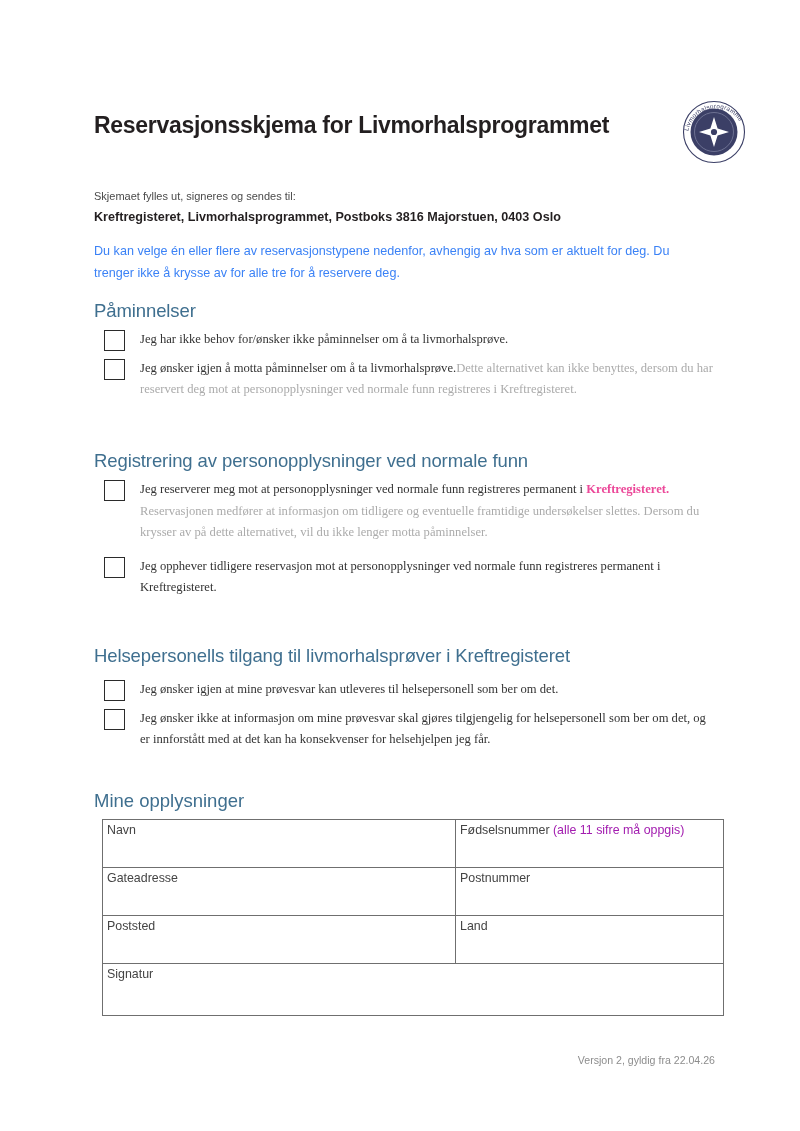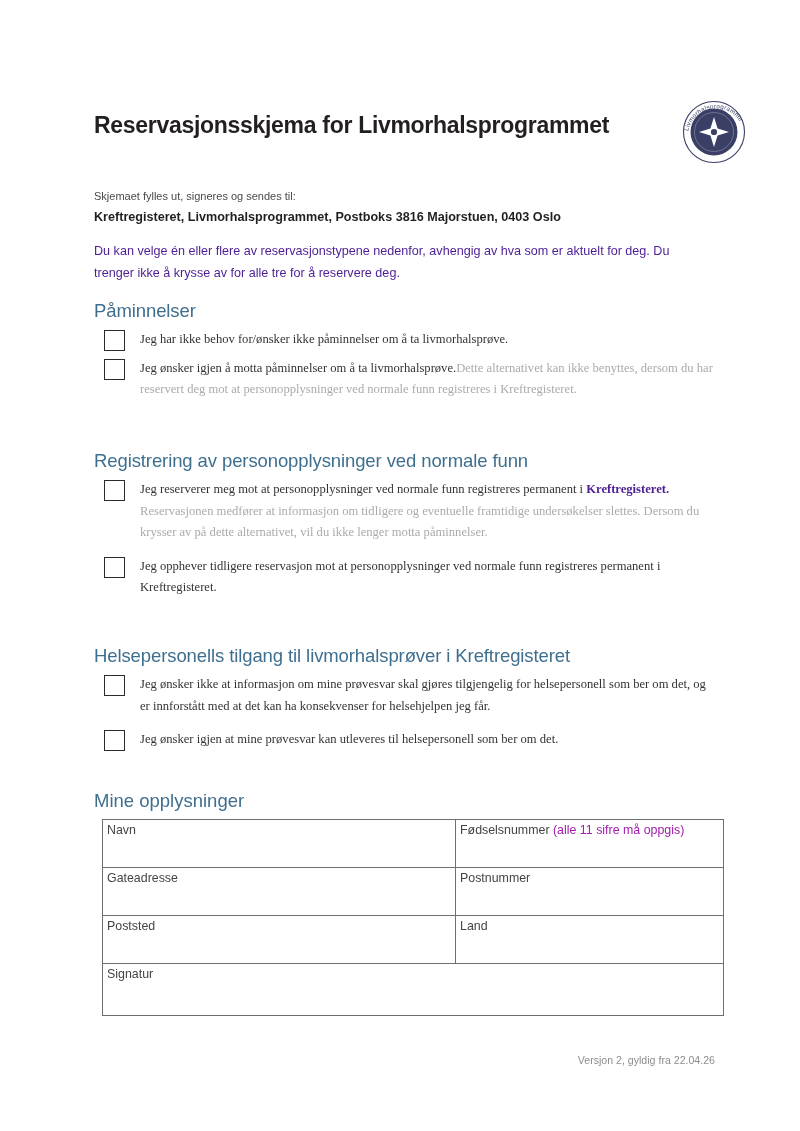--- a/index.html
+++ b/index.html
@@ -68,21 +68,21 @@
     font-size: 12.6px;
     line-height: 21px;
     font-weight: bold;
     color: #231f20;
     margin-top: 1px;
   }
   .intro-para {
     margin-top: 13px;
     font-size: 12.6px;
     line-height: 21.5px;
-    color: #4c1d95;
+    color: #3b82f6;
     width: 600px;
   }
 
   
   .section { position: absolute; left: 94px; width: 620px; }
   .section-title {
     font-size: 18.5px;
     color: #3f6f8f;
     font-weight: normal;
     letter-spacing: -0.1px;
@@ -105,21 +105,21 @@
     background: #ffffff;
     box-sizing: content-box;
   }
   .opt .txt {
     font-size: 12.6px;
     line-height: 21.5px;
     color: #333333;
     font-family: Liberation Serif, serif;
   }
   .muted { color: #ababab; }
-  .strong { font-weight: bold; color: #4c1d95; }
+  .strong { font-weight: bold; color: #ec4899; }
 
   
   .tbl-section { position: absolute; left: 94px; top: 790px; width: 640px; }
   .tbl-title {
     font-size: 18.5px;
     color: #3f6f8f;
     margin: 0 0 7px 0;
     font-weight: normal;
   }
   table.info {
@@ -214,28 +214,28 @@
 
     <div class="opt" style="margin-top:12px;">
       <span class="box"></span>
       <span class="txt"><span>Jeg opphever tidligere reservasjon mot at personopplysninger ved normale funn registreres permanent i Kreftregisteret.</span></span>
     </div>
   </div>
 
   <div class="section" style="top:645px;">
     <div class="section-title">Helsepersonells tilgang til livmorhalsprøver i Kreftregisteret</div>
 
+    <div class="opt" style="margin-top:12px;">
+      <span class="box"></span>
+      <span class="txt"><span>Jeg ønsker igjen at mine prøvesvar kan utleveres til helsepersonell som ber om det.</span></span>
+    </div>
+
     <div class="opt">
       <span class="box"></span>
       <span class="txt"><span>Jeg ønsker ikke at informasjon om mine prøvesvar skal gjøres tilgjengelig for helsepersonell som ber om det, og er innforstått med at det kan ha konsekvenser for helsehjelpen jeg får.</span></span>
-    </div>
-
-    <div class="opt" style="margin-top:12px;">
-      <span class="box"></span>
-      <span class="txt"><span>Jeg ønsker igjen at mine prøvesvar kan utleveres til helsepersonell som ber om det.</span></span>
     </div>
   </div>
 
   <div class="tbl-section">
     <div class="tbl-title">Mine opplysninger</div>
 
     <table class="info">
       <tbody>
           <tr>
         <td style="width:348px;">

